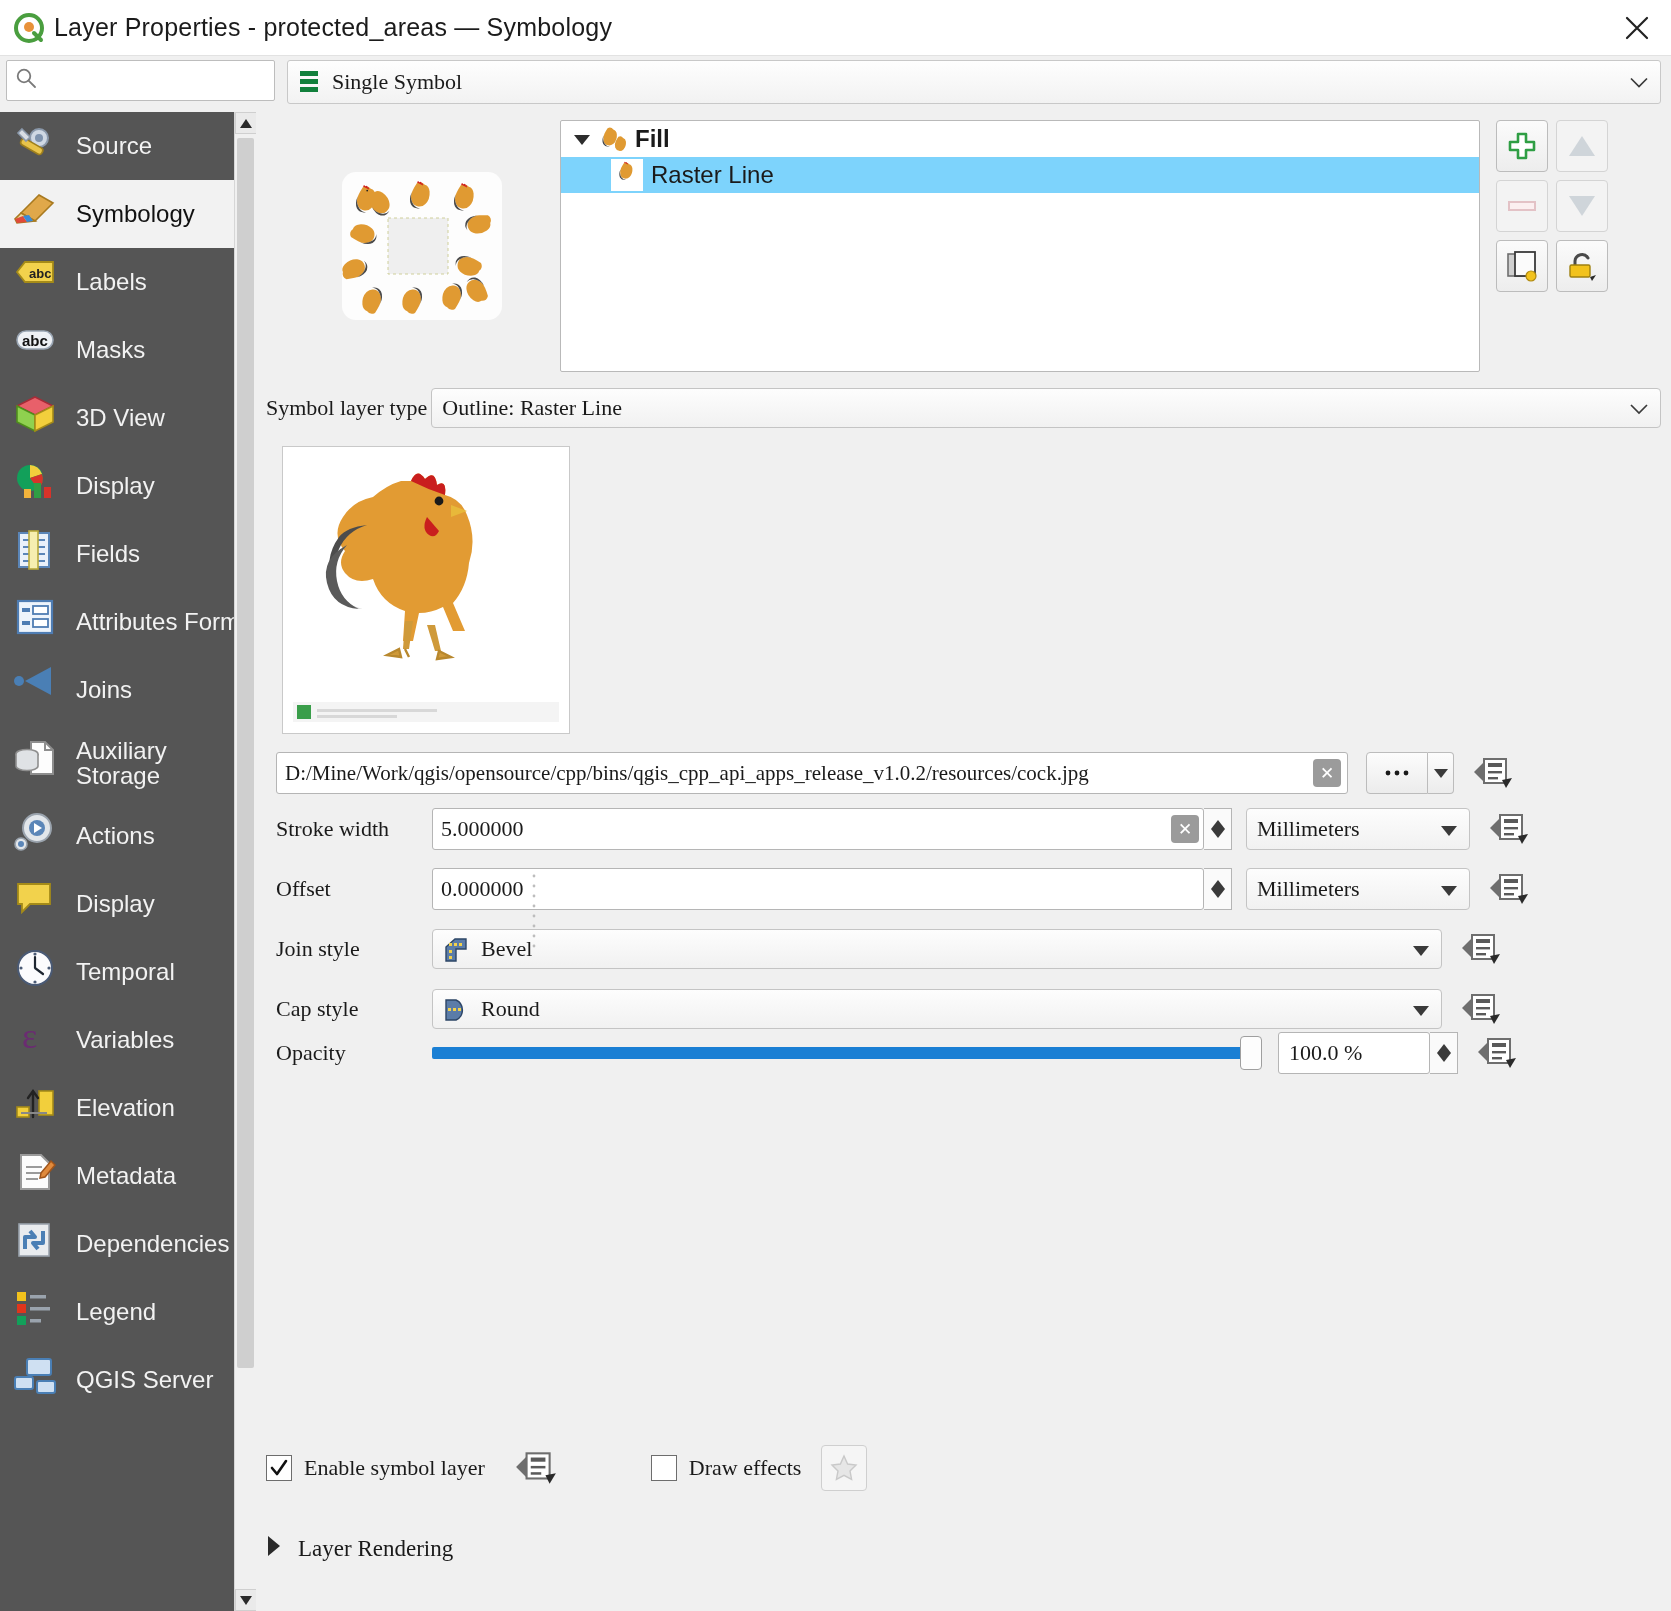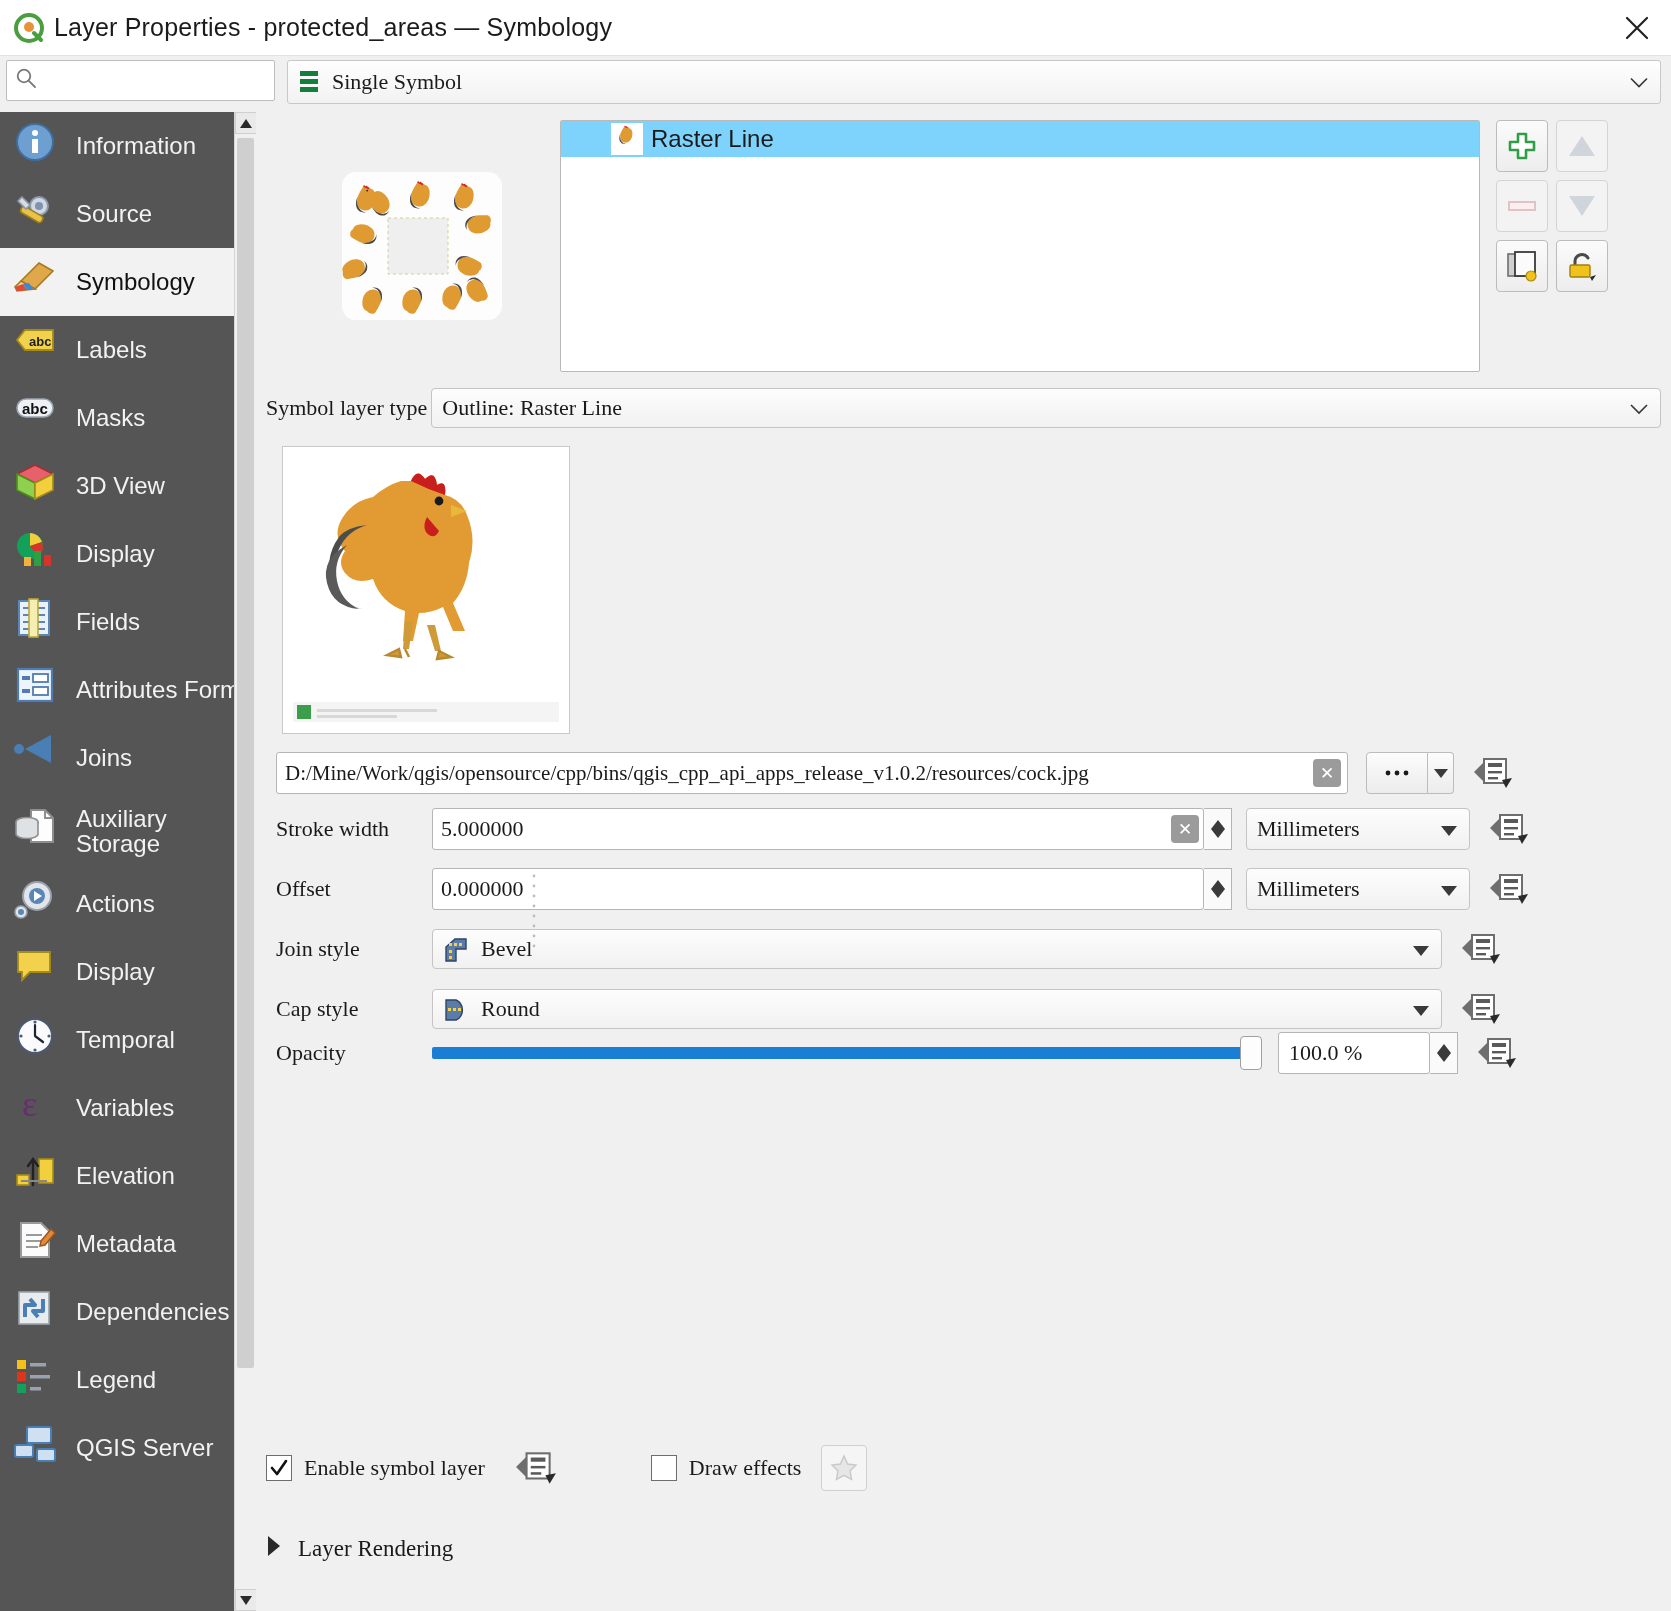--- a/index.html
+++ b/index.html
@@ -273,30 +273,20 @@
           </svg>
       </span>
     </div>
   </div>
 </div>
 
 <div class="body">
 
   <div class="sidebar">
 
-    <div class="side-item">
-      <span class="side-icon">
-        <svg width="42" height="42" viewBox="0 0 42 42">
-            <circle cx="21" cy="21" r="18" fill="#6d9fd0" stroke="#3f6e9e" stroke-width="2"></circle>
-            <circle cx="21" cy="12" r="3" fill="#fff"></circle>
-            <path d="M18 18 h6 v14 h-6z" fill="#fff"></path>
-          </svg>
-      </span>
-      <span class="side-label">Information</span>
-    </div>
 
     <div class="side-item">
       <span class="side-icon">
         <svg width="42" height="42" viewBox="0 0 42 42">
             <circle cx="25" cy="17" r="9" fill="#cfd8e3" stroke="#8a98aa" stroke-width="2"></circle>
             <circle cx="25" cy="17" r="4" fill="#7f93ad"></circle>
             <rect x="6" y="22" width="24" height="7" rx="3" transform="rotate(30 18 25)" fill="#e8c34a" stroke="#9e7f1d" stroke-width="1.6"></rect>
             <path d="M8 8 l8 8 -4 4 -8-8z" fill="#d8dde4" stroke="#8a98aa" stroke-width="1.6"></path>
           </svg>
       </span>
@@ -595,20 +585,40 @@
                 <path d="M30 10 q16-8 26 6 q14 4 16 22 q2 26-14 42 q-10 10-24 8 q-16-2-22-18 q-6-18 4-36 q6-12 14-24z" fill="#e09a32"></path>
                 <path d="M12 42 q-6 22 6 40 q8 12 22 12 q-20 4-30-12 q-8-16 2-40z" fill="#4a4a4a"></path>
               </g>
             </g>
             <rect x="52" y="52" width="60" height="56" fill="#efefef" stroke="#cfcf9a" stroke-width="1" stroke-dasharray="3 3"></rect>
           </svg>
         </div>
       </div>
 
       <div class="layer-tree">
+        <div class="tree-row">
+          <span class="twisty">
+            <svg width="16" height="11" viewBox="0 0 16 11">
+                <path d="M0 1 H16 L8 11 Z" fill="#2d2d2d"></path>
+              </svg>
+          </span>
+          <span class="tico">
+            <svg width="32" height="32" viewBox="0 0 32 32">
+                <rect x="0" y="0" width="32" height="32" fill="#fff"></rect>
+                <g transform="translate(6,3) scale(0.22)">
+                  <path d="M30 10 q16-8 26 6 q14 4 16 22 q2 26-14 42 q-10 10-24 8 q-16-2-22-18 q-6-18 4-36 q6-12 14-24z" fill="#e09a32"></path>
+                  <path d="M12 42 q-6 22 6 40 q8 12 22 12 q-20 4-30-12 q-8-16 2-40z" fill="#4a4a4a"></path>
+                </g>
+                <g transform="translate(18,12) scale(0.18)">
+                  <path d="M30 10 q16-8 26 6 q14 4 16 22 q2 26-14 42 q-10 10-24 8 q-16-2-22-18 q-6-18 4-36 q6-12 14-24z" fill="#e09a32"></path>
+                </g>
+              </svg>
+          </span>
+          <span class="tlabel bold">Fill</span>
+        </div>
         <div class="tree-row child sel">
           <span class="tico">
             <svg width="32" height="32" viewBox="0 0 32 32">
                 <rect x="0" y="0" width="32" height="32" fill="#fff"></rect>
                 <g transform="translate(7,2) scale(0.2)">
                   <path d="M30 10 q16-8 26 6 q14 4 16 22 q2 26-14 42 q-10 10-24 8 q-16-2-22-18 q-6-18 4-36 q6-12 14-24z" fill="#e09a32"></path>
                   <path d="M12 42 q-6 22 6 40 q8 12 22 12 q-20 4-30-12 q-8-16 2-40z" fill="#4a4a4a"></path>
                   <path d="M30 8 q4-8 8 0 q6-6 8 4 q4-4 4 6z" fill="#d02020"></path>
                 </g>
               </svg>

